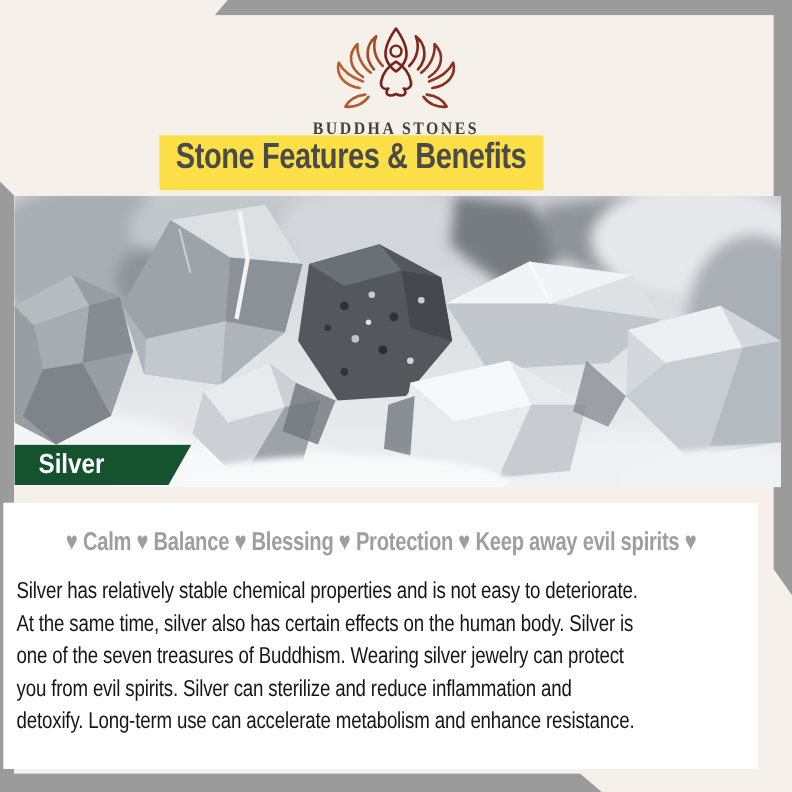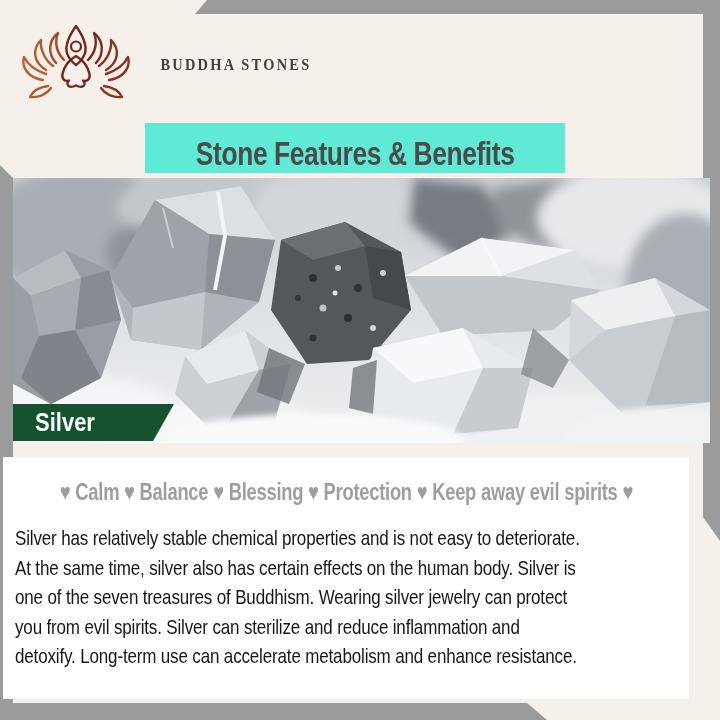--- a/index.html
+++ b/index.html
@@ -14,32 +14,32 @@
     clip-path:polygon(12px 0,100% 0,100% 100%,0 100%);}
   .ribbon-right{left:703px;top:0;width:17px;height:541px;
     clip-path:polygon(0 0,100% 0,100% 100%,0 517px);}
   .ribbon-left{left:0;top:165px;width:13px;height:555px;
     clip-path:polygon(0 0,100% 13px,100% 100%,0 100%);}
   .ribbon-bottom{left:0;top:703px;width:547px;height:17px;
     clip-path:polygon(0 0,527px 0,100% 100%,0 100%);}
 
   
   .logo-wrap{position:absolute;left:0;top:22px;width:720px;
-    display:flex;align-items:center;}
+    display:flex;flex-direction:column;align-items:center;}
   .brand-name{
     margin-top:2px;
     font-family:"Liberation Serif", serif;
     font-size:16px;font-weight:600;letter-spacing:2.5px;color:#453f3b;
     transform:scaleX(0.9);transform-origin:center;
     white-space:nowrap;
   }
 
   
-  .banner{position:absolute;left:145px;top:123px;width:420px;height:50px;
-    background:#5eead4;display:flex;align-items:flex-end;justify-content:center;}
+  .banner{position:absolute;left:145px;top:123px;width:349px;height:50px;
+    background:#fde047;display:flex;align-items:flex-start;justify-content:center;}
   .banner-title{
     font-size:33px;font-weight:bold;color:#4b4b4b;white-space:nowrap;
     transform:scaleX(0.8);transform-origin:center;letter-spacing:-0.5px;
   }
 
   
   .photo{position:absolute;left:13px;top:178px;width:697px;height:265px;overflow:hidden;}
   .photo svg{display:block;}
 
   

